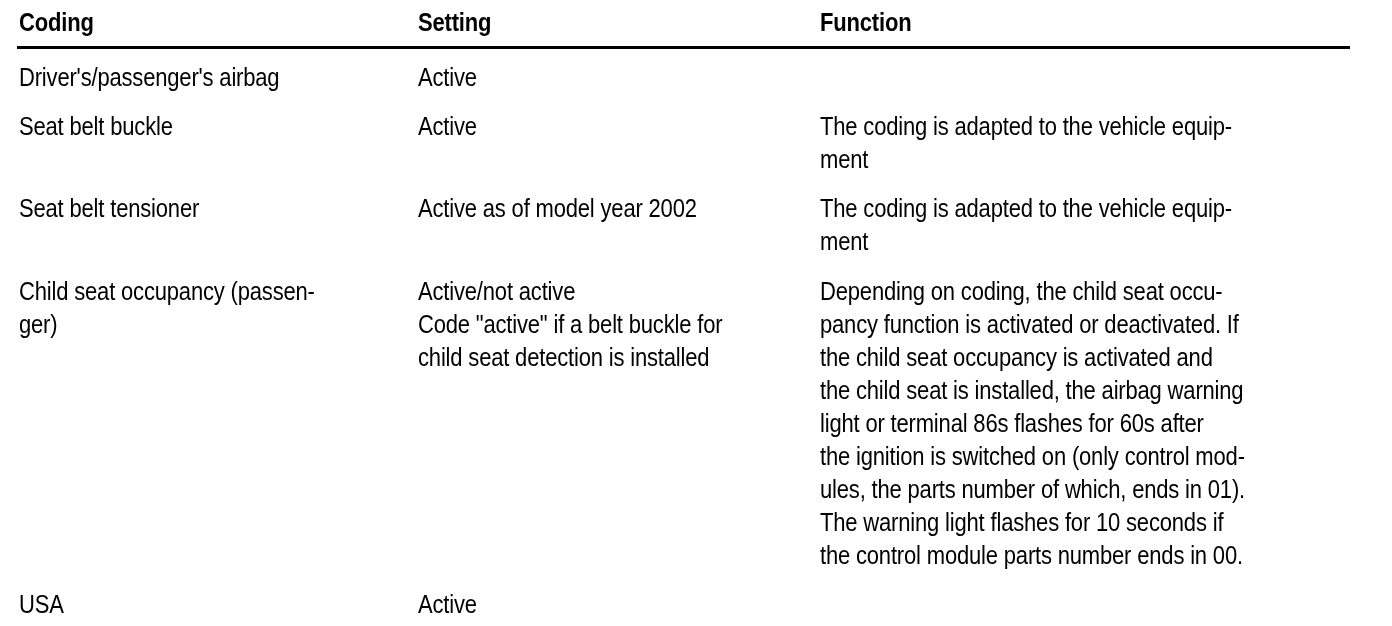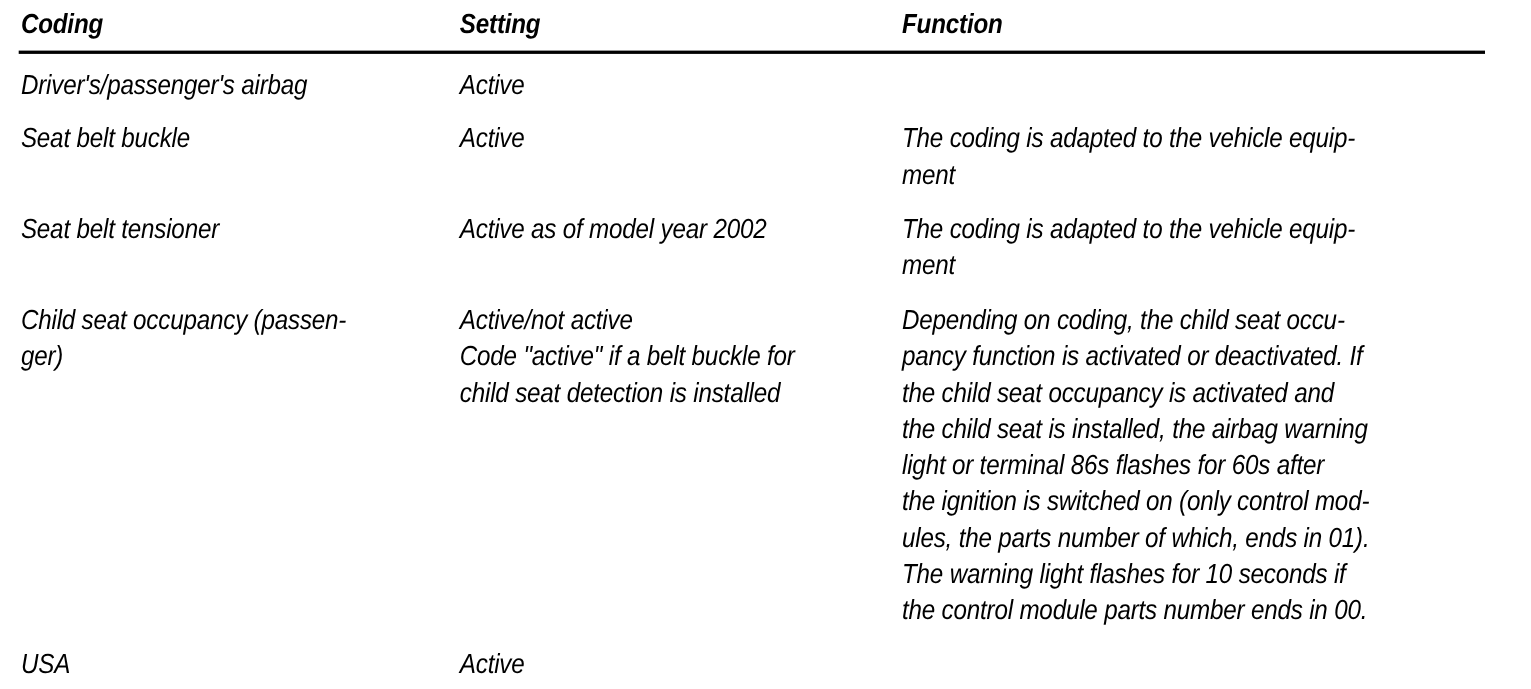--- a/index.html
+++ b/index.html
@@ -14,21 +14,20 @@
     overflow: hidden;
     font-family: "Liberation Sans", "DejaVu Sans", sans-serif;
     color: #000000;
     -webkit-font-smoothing: none;
   }
 
   .sheet {
     position: relative;
     width: 1392px;
     height: 626px;
-    font-style: italic;
   }
 
   
   .col-coding   { left: 19px;  width: 392px; }
   .col-setting  { left: 418px; width: 395px; }
   .col-function { left: 820px; width: 532px; }
 
   .cell {
     position: absolute;
     font-size: 25px;

